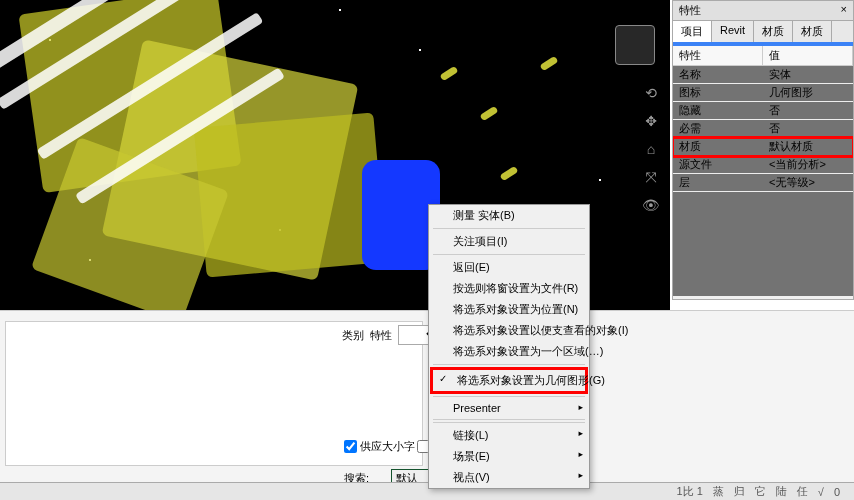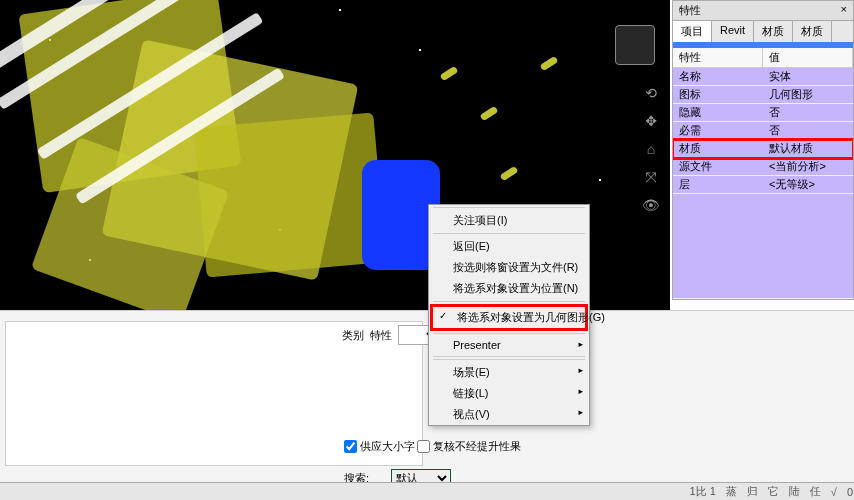--- a/index.html
+++ b/index.html
@@ -39,30 +39,30 @@
 .bot-search select{width:60px;height:18px;border:1px solid #14532d}
 .ctx{position:absolute;left:428px;top:204px;width:162px;background:#f0f0f0;border:1px solid #999;box-shadow:2px 2px 6px rgba(0,0,0,.3);z-index:10}
 .ctx-item{padding:3px 8px 3px 24px;position:relative;white-space:nowrap}
 .ctx-sep{height:1px;background:#ccc;margin:2px 4px}
 .ctx-sub::after{content:"▸";position:absolute;right:6px;font-size:9px}
 .ctx-check::before{content:"✓";position:absolute;left:6px;font-size:10px}
 .hi-red{border:3px solid #ff0000}
 .ctx .hi-red{margin:0 1px}
 .props{position:absolute;right:0;top:0;width:182px;height:300px;background:#f0f0f0;border:1px solid #aaa}
 .props-title{background:#e0e0e0;padding:2px 6px;border-bottom:1px solid #aaa;display:flex;justify-content:space-between}
-.props-tabs{display:flex;background:#e8e8e8;border-bottom:6px solid #3b82f6}
+.props-tabs{display:flex;background:#e8e8e8;border-bottom:4px solid #3b82f6}
 .props-tabs span{padding:3px 8px;border-right:1px solid #aaa}
 .props-tabs span.act{background:#fff}
 .props-head{display:flex;background:#f8f8f8;border-bottom:1px solid #ccc}
 .props-head span{padding:2px 6px;flex:1;border-right:1px solid #ccc}
-.props-body{background:#c4b5fd;height:230px;overflow:auto}
+.props-body{background:#737373;height:230px;overflow:auto}
 .prow{display:flex;border-bottom:1px solid #eee}
 .prow span{padding:1px 6px;flex:1;overflow:hidden;text-overflow:ellipsis;white-space:nowrap}
 .prow.hi{outline:3px solid #ff0000;outline-offset:-1px}
-.status{position:absolute;left:0;bottom:0;width:854px;height:18px;background:#e6e6e6;border-top:1px solid #aaa;display:flex;align-items:center;justify-content:flex-end;padding:0 1px;gap:10px;font-size:10px;color:#555}
+.status{position:absolute;left:0;bottom:0;width:854px;height:18px;background:#e6e6e6;border-top:1px solid #aaa;display:flex;align-items:center;justify-content:flex-end;padding:0 14px;gap:10px;font-size:10px;color:#555}
 </style>
 </head>
 <body>
 
 <div class="viewport">
   <div class="cube c1"></div>
   <div class="cube c2"></div>
   <div class="cube c3"></div>
   <div class="cube c4"></div>
   <div class="bar b1"></div>
@@ -80,34 +80,37 @@
   <div class="nav-toolbar">
     <span>⟲</span>
     <span>✥</span>
     <span>⌂</span>
     <span>⤧</span>
     <span>👁</span>
   </div>
 </div>
 
 <div class="ctx" id="ctx">
+    <div class="ctx-item">测量 实体(B)</div>
     <div class="ctx-sep"></div>
     <div class="ctx-item">关注项目(I)</div>
     <div class="ctx-sep"></div>
     <div class="ctx-item">返回(E)</div>
     <div class="ctx-item">按选则将窗设置为文件(R)</div>
     <div class="ctx-item">将选系对象设置为位置(N)</div>
+    <div class="ctx-item">将选系对象设置以便支查看的对象(I)</div>
+    <div class="ctx-item">将选系对象设置为一个区域(…)</div>
     <div class="ctx-sep"></div>
     <div class="ctx-item ctx-check hi-red">将选系对象设置为几何图形(G)</div>
     <div class="ctx-sep"></div>
     <div class="ctx-item ctx-sub">Presenter</div>
     <div class="ctx-sep"></div>
     <div class="ctx-sep"></div>
+    <div class="ctx-item ctx-sub">链接(L)</div>
     <div class="ctx-item ctx-sub">场景(E)</div>
-    <div class="ctx-item ctx-sub">链接(L)</div>
     <div class="ctx-item ctx-sub">视点(V)</div>
   </div>
 
 <div class="props">
   <div class="props-title">
     <span>特性</span>
     <span>×</span>
   </div>
   <div class="props-tabs" id="ptabs">
       <span class="act">项目</span>

